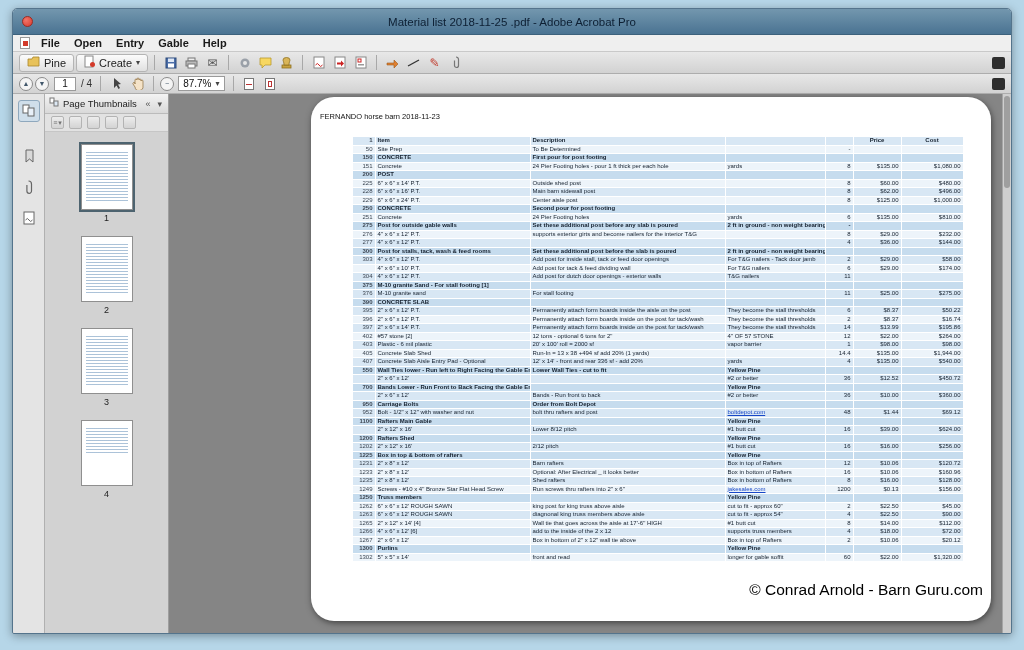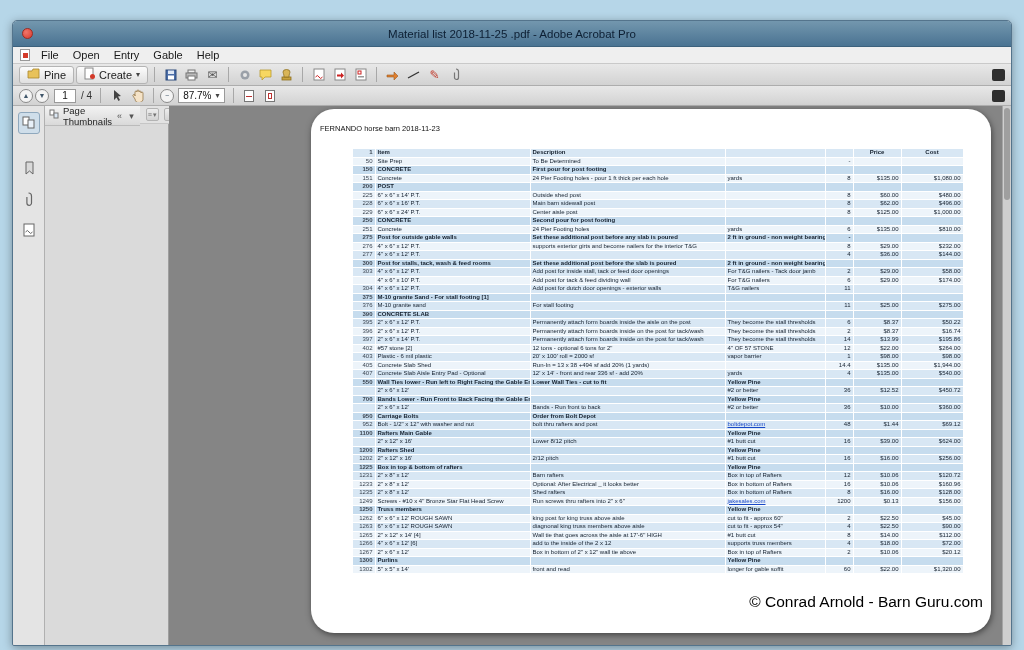--- a/index.html
+++ b/index.html
@@ -1,34 +1,34 @@
 <!DOCTYPE html>
 <html><head>
 <meta charset="utf-8">
 <style>
   * { box-sizing: border-box; margin: 0; padding: 0; }
   html,body { width:1024px; height:650px; overflow:hidden; }
   body { background:#b6d6e8; font-family:"Liberation Sans", sans-serif; position:relative; }
 
-  .window { position:absolute; left:12px; top:20px; width:1000px; height:626px;
+  .window { position:absolute; left:12px; top:8px; width:1000px; height:626px;
     background:#e9e9e9; border:1px solid #54748c; border-radius:5px 5px 2px 2px;
     box-shadow:0 2px 10px rgba(0,0,0,.35); overflow:hidden; }
 
   
   .titlebar { height:26px; background:linear-gradient(#7397ae,#4a7392);
     border-bottom:1px solid #3c617c; display:flex; align-items:center; position:relative; }
   .close-btn { width:11px; height:11px; border-radius:50%;
     background:radial-gradient(circle at 35% 35%, #f2766a, #d83a2e);
     border:1px solid #9c2b22; margin-left:9px; z-index:2; }
   .win-title { position:absolute; left:0; right:0; text-align:center; font-size:11.5px; color:#0d1f33; }
 
   
   .menubar { height:17px; background:#efefef; border-bottom:1px solid #c9c9c9;
     display:flex; align-items:center; font-size:11px; color:#1a1a1a; padding-left:5px; gap:0; }
-  .menu-item { padding:0 7px; line-height:16px; }
+  .menu-item { padding:0 7px; line-height:16px;font-weight:bold; }
   .pdf-mini { width:10px; height:12px; margin:0 4px 0 2px; position:relative;
     background:#fff; border:1px solid #999; }
   .pdf-mini::after { content:""; position:absolute; left:1.5px; top:3px; width:5.5px; height:5px; background:#d33a2a; }
 
   
   .toolbar { display:flex; align-items:center; padding:0 6px; gap:2px;
     background:linear-gradient(#e8e8e8,#d2d2d2); border-bottom:1px solid #adadad; }
   .toolbar-1 { height:22px; }
   .toolbar-2 { height:20px; }
   .tb-btn { display:flex; align-items:center; gap:4px; font-size:11px; color:#222;
@@ -57,21 +57,21 @@
   .content { display:flex; height:540px; background:#858585; }
 
   .navstrip { width:32px; background:#e4e4e4; border-right:1px solid #b0b0b0;
     display:flex; flex-direction:column; align-items:center; padding-top:6px; }
   .nav-icon { width:22px; height:22px; display:flex; align-items:center; justify-content:center;
     border-radius:3px; margin-bottom:9px; }
   .nav-icon.active { background:#cfdeea; border:1px solid #8fa8bd; }
   .nav-gap { height:14px; }
 
   .sidepanel { width:124px; background:#dadada; border-right:1px solid #9e9e9e;
-    display:flex; }
+    display:flex; flex-direction:column; }
   .panel-header { height:20px; background:linear-gradient(#f3f3f3,#d9d9d9);
     border-bottom:1px solid #bbb; display:flex; align-items:center; font-size:9.5px;
     color:#222; padding:0 4px; gap:3px; }
   .panel-header .ph-title { flex:1; }
   .ph-ctl { font-size:9px; color:#555; padding:0 2px; }
   .panel-toolbar { height:18px; display:flex; align-items:center; gap:5px; padding:0 6px;
     border-bottom:1px solid #c6c6c6; background:#e2e2e2; }
   .pt-icon { width:13px; height:13px; background:linear-gradient(#f0f0f0,#d0d0d0);
     border:1px solid #a8a8a8; border-radius:2px; opacity:.8; font-size:7px; color:#555;
     display:flex; align-items:center; justify-content:center; gap:1px; }

